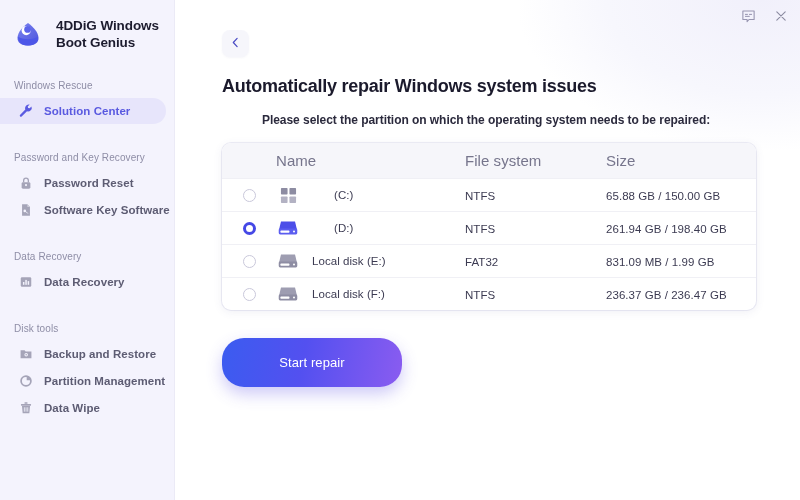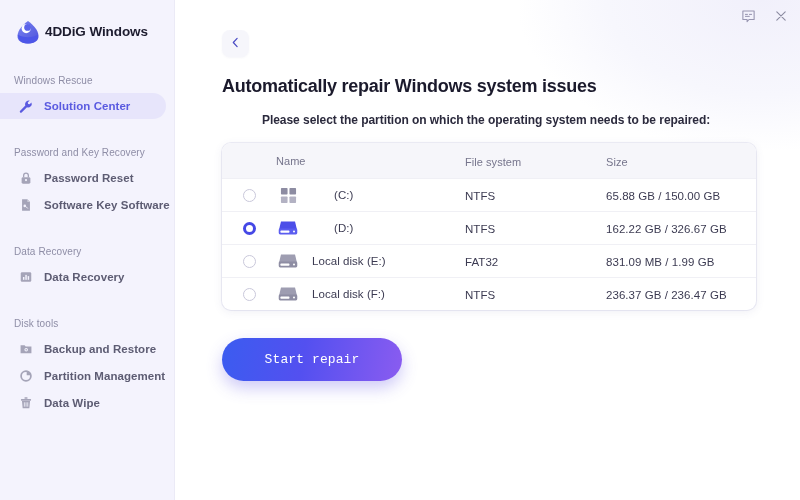--- a/index.html
+++ b/index.html
@@ -21,21 +21,21 @@
     width: 175px; height: 500px;
     background: #f4f3fd;
     border-right: 1px solid #ebeaf6;
     flex: 0 0 175px;
     position: relative;
     z-index: 3;
   }
   .brand {
     display: flex;
     align-items: center;
-    gap: 2px;
+    gap: 13px;
     padding: 17px 10px 0 13px;
   }
   .brand-logo {
     width: 30px; height: 30px;
     flex: 0 0 30px;
     position: relative;
   }
   .brand-text {
     font-size: 13.5px;
     font-weight: bold;
@@ -164,21 +164,21 @@
     border-top: 1px solid #f0f0f5;
     cursor: pointer;
   }
   .tbody-row:first-child { border-top: none; }
   .c-radio  { width: 54px; display: flex; justify-content: center; align-items: center; flex: 0 0 54px; }
   .c-name   { flex: 1 1 auto; display: flex; align-items: center; gap: 0; padding-left: 0; min-width: 0; }
   .c-fs     { width: 141px; flex: 0 0 141px; }
   .c-size   { width: 150px; flex: 0 0 150px; }
 
   .th-txt {
-    font-size: 11px;
+    font-size: 15px;
     color: #76758c;
     letter-spacing: 0.05px;
   }
   .th-name { padding-left: 0; }
 
   .row-ic {
     width: 24px; height: 20px;
     flex: 0 0 24px;
     display: flex;
     align-items: center;
@@ -207,27 +207,27 @@
   }
   .radio.checked {
     border: 3.5px solid #4548e6;
     background: #fff;
     box-shadow: inset 0 0 0 2.5px #ffffff;
   }
 
   
   .cta-wrap { margin-top: 28px; }
   .cta {
-    width: 180px; height: 43px;
+    width: 180px; height: 49px;
     border: none;
     border-radius: 22px;
     background: linear-gradient(100deg, #3b5cf0 0%, #5350f0 45%, #8a5cf0 100%);
     color: #ffffff;
     font-size: 13px;
-    font-family: Liberation Mono, monospace;
+    font-family: Liberation Sans, sans-serif;
     letter-spacing: 0.1px;
     cursor: pointer;
     box-shadow: 0 7px 16px rgba(92,80,230,0.30);
   }
 </style>
 </head>
 <body>
 
 <div class="app">
 
@@ -243,20 +243,21 @@
             </linearGradient>
           </defs>
           <path d="M15 4 C20.5 8 25 13 25.5 18.5 C26 24 21 26.5 15 26.5 C9 26.5 4 24 4.5 18.5 C5 13 9.5 8 15 4 Z" fill="url(#lg1)" opacity="0.92"></path>
           <path d="M5.2 17.5 C9 21 21 21 24.8 17.5 C25.6 23.8 20.8 26.5 15 26.5 C9.2 26.5 4.4 23.8 5.2 17.5 Z" fill="#4d56e8"></path>
           <circle cx="13.2" cy="11.6" r="4.6" fill="#ffffff"></circle>
           <circle cx="14.6" cy="10.4" r="3.4" fill="#5b63ea"></circle>
         </svg>
       </div>
       <div class="brand-text">
         <div>4DDiG Windows</div>
+        <div>Boot Genius</div>
       </div>
     </div>
 
     <div class="section-label">Windows Rescue</div>
     <div class="nav-item active">
       <span class="nav-ic">
         <svg width="15" height="15" viewBox="0 0 16 16">
           <path d="M11.4 1.6a3.9 3.9 0 0 0-3.6 5.4L2.1 12.7a1.3 1.3 0 0 0 1.8 1.8l5.7-5.7a3.9 3.9 0 0 0 4.8-5.1l-2 2-1.6-.4-.4-1.6 2-2a3.9 3.9 0 0 0-1-.1z" fill="#5a5ae0"></path>
         </svg>
       </span>
@@ -405,21 +406,21 @@
               <svg width="20" height="16" viewBox="0 0 22 17">
                 <path d="M3.3 1.3h15.4l2 8.2H1.3z" fill="#4c4ee8"></path>
                 <rect x="0.8" y="9" width="20.4" height="6.6" rx="1.6" fill="#5b5df0"></rect>
                 <rect x="2.6" y="11.2" width="10" height="2.5" rx="0.8" fill="#ffffff"></rect>
                 <circle cx="17.6" cy="12.4" r="1.1" fill="#ffffff"></circle>
               </svg>
             </span>
             <span class="row-txt" style="padding-left:22px">(D:)</span>
           </div>
           <div class="c-fs"><span class="cell-txt">NTFS</span></div>
-          <div class="c-size"><span class="cell-txt">162.22 GB / 326.67 GB</span></div>
+          <div class="c-size"><span class="cell-txt">261.94 GB / 198.40 GB</span></div>
         </div>
 
         <div class="trow tbody-row">
           <div class="c-radio">
               <span class="radio"></span>
             </div>
           <div class="c-name">
             <span class="row-ic">
               <svg width="20" height="16" viewBox="0 0 22 17">
                 <path d="M3.3 1.3h15.4l2 8.2H1.3z" fill="#9e9db1"></path>

